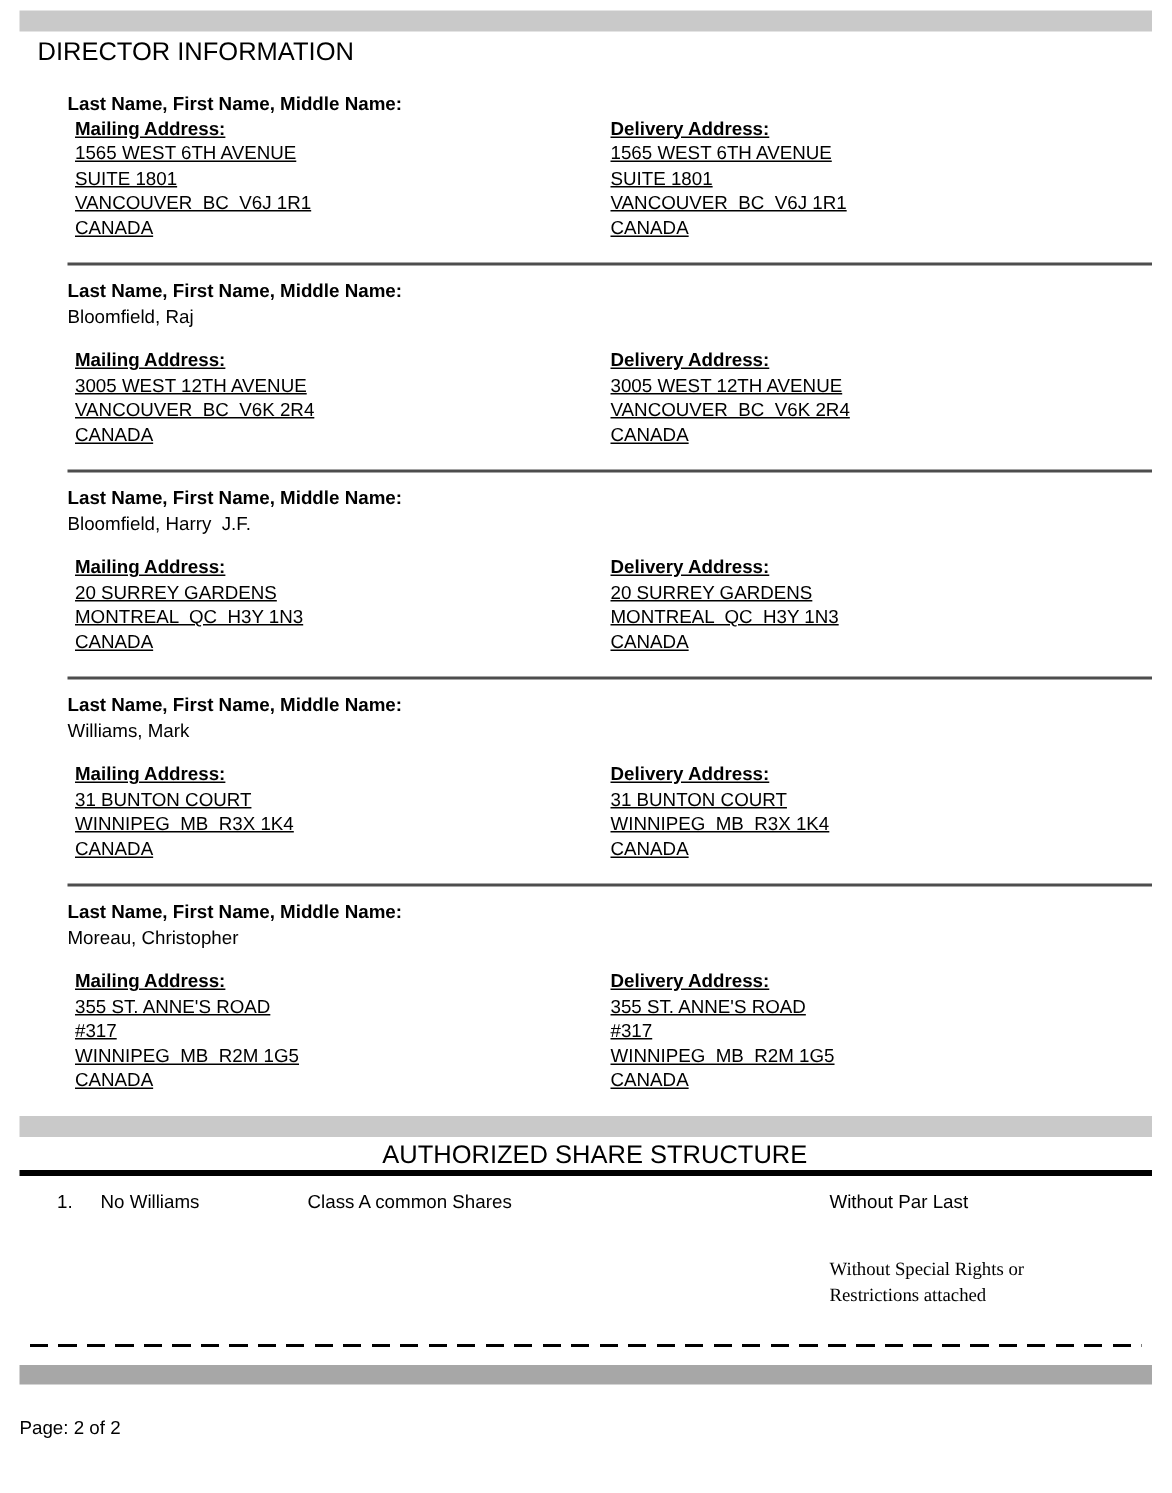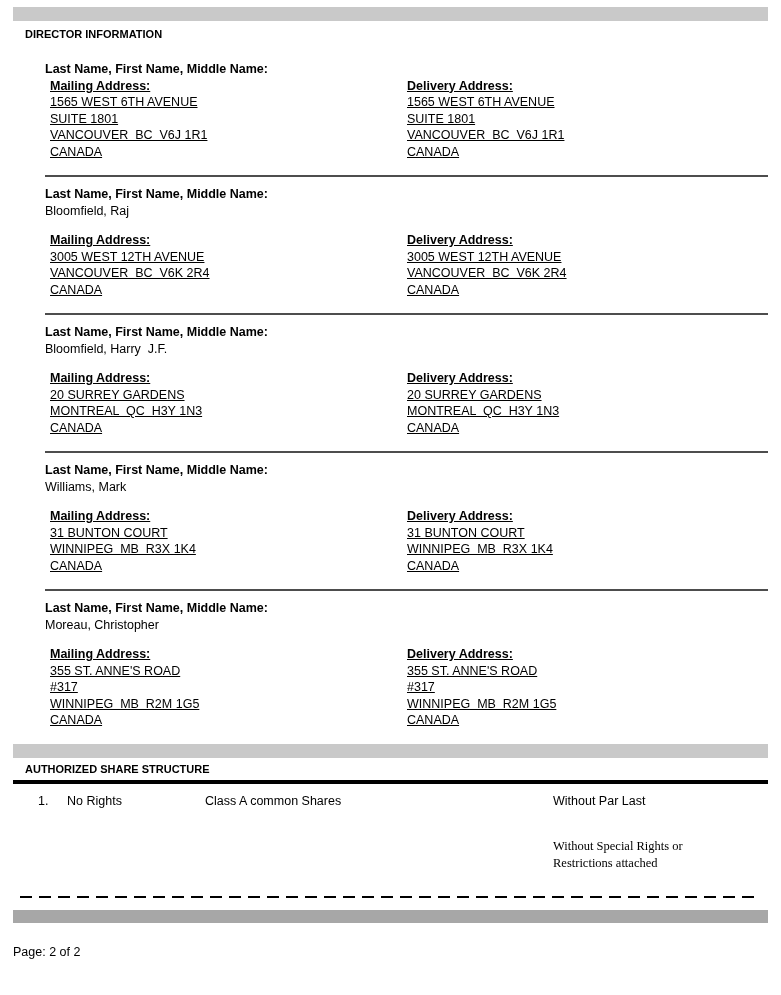--- a/index.html
+++ b/index.html
@@ -20,22 +20,22 @@
     padding: 7px 13px 0 13px;
     box-sizing: border-box;
     width: 781px;
   }
   .bar {
     height: 14px;
   }
   .bar-light { background: #c9c9c9; }
   .bar-dark  { background: #a7a7a7; height: 13px; }
   .section-title {
-    font-size: 11px;
-    font-weight: bold;
+    font-size: 17px;
+    font-weight: normal;
     line-height: 15px;
     margin-top: 6px;
     padding-left: 12px;
   }
   .director-title { margin-bottom: 10px; }
   .bold { font-weight: bold; }
   .director {
     padding: 9px 0 15px 0;
     margin-left: 32px;
   }
@@ -60,21 +60,21 @@
     flex: 1 1 auto;
   }
   .addr-lines {
     white-space: pre-wrap;
   }
   .share-header-rule {
     height: 4px;
     background: #000000;
     margin-top: 3px;
   }
-  .share-title { margin-top: 4px; }
+  .share-title { margin-top: 4px; text-align: center; }
   .share-row {
     display: flex;
     margin-top: 9px;
   }
   .share-num {
     margin-left: 25px;
     width: 29px;
     flex: 0 0 auto;
   }
   .share-max {
@@ -214,21 +214,21 @@
 </div>
 
   <div class="bar bar-light"></div>
 
   <div class="section-title share-title">AUTHORIZED SHARE STRUCTURE</div>
 
   <div class="share-header-rule"></div>
 
   <div class="share-row">
     <div class="share-num">1.</div>
-    <div class="share-max">No Rights</div>
+    <div class="share-max">No Williams</div>
     <div class="share-class">Class A common Shares</div>
     <div class="share-par">
       <div>Without Par Last</div>
       <div class="share-rights">Without Special Rights or Restrictions attached</div>
     </div>
   </div>
 
   <div class="dashed-rule"></div>
 
   <div class="bar bar-dark bottom-bar"></div>

